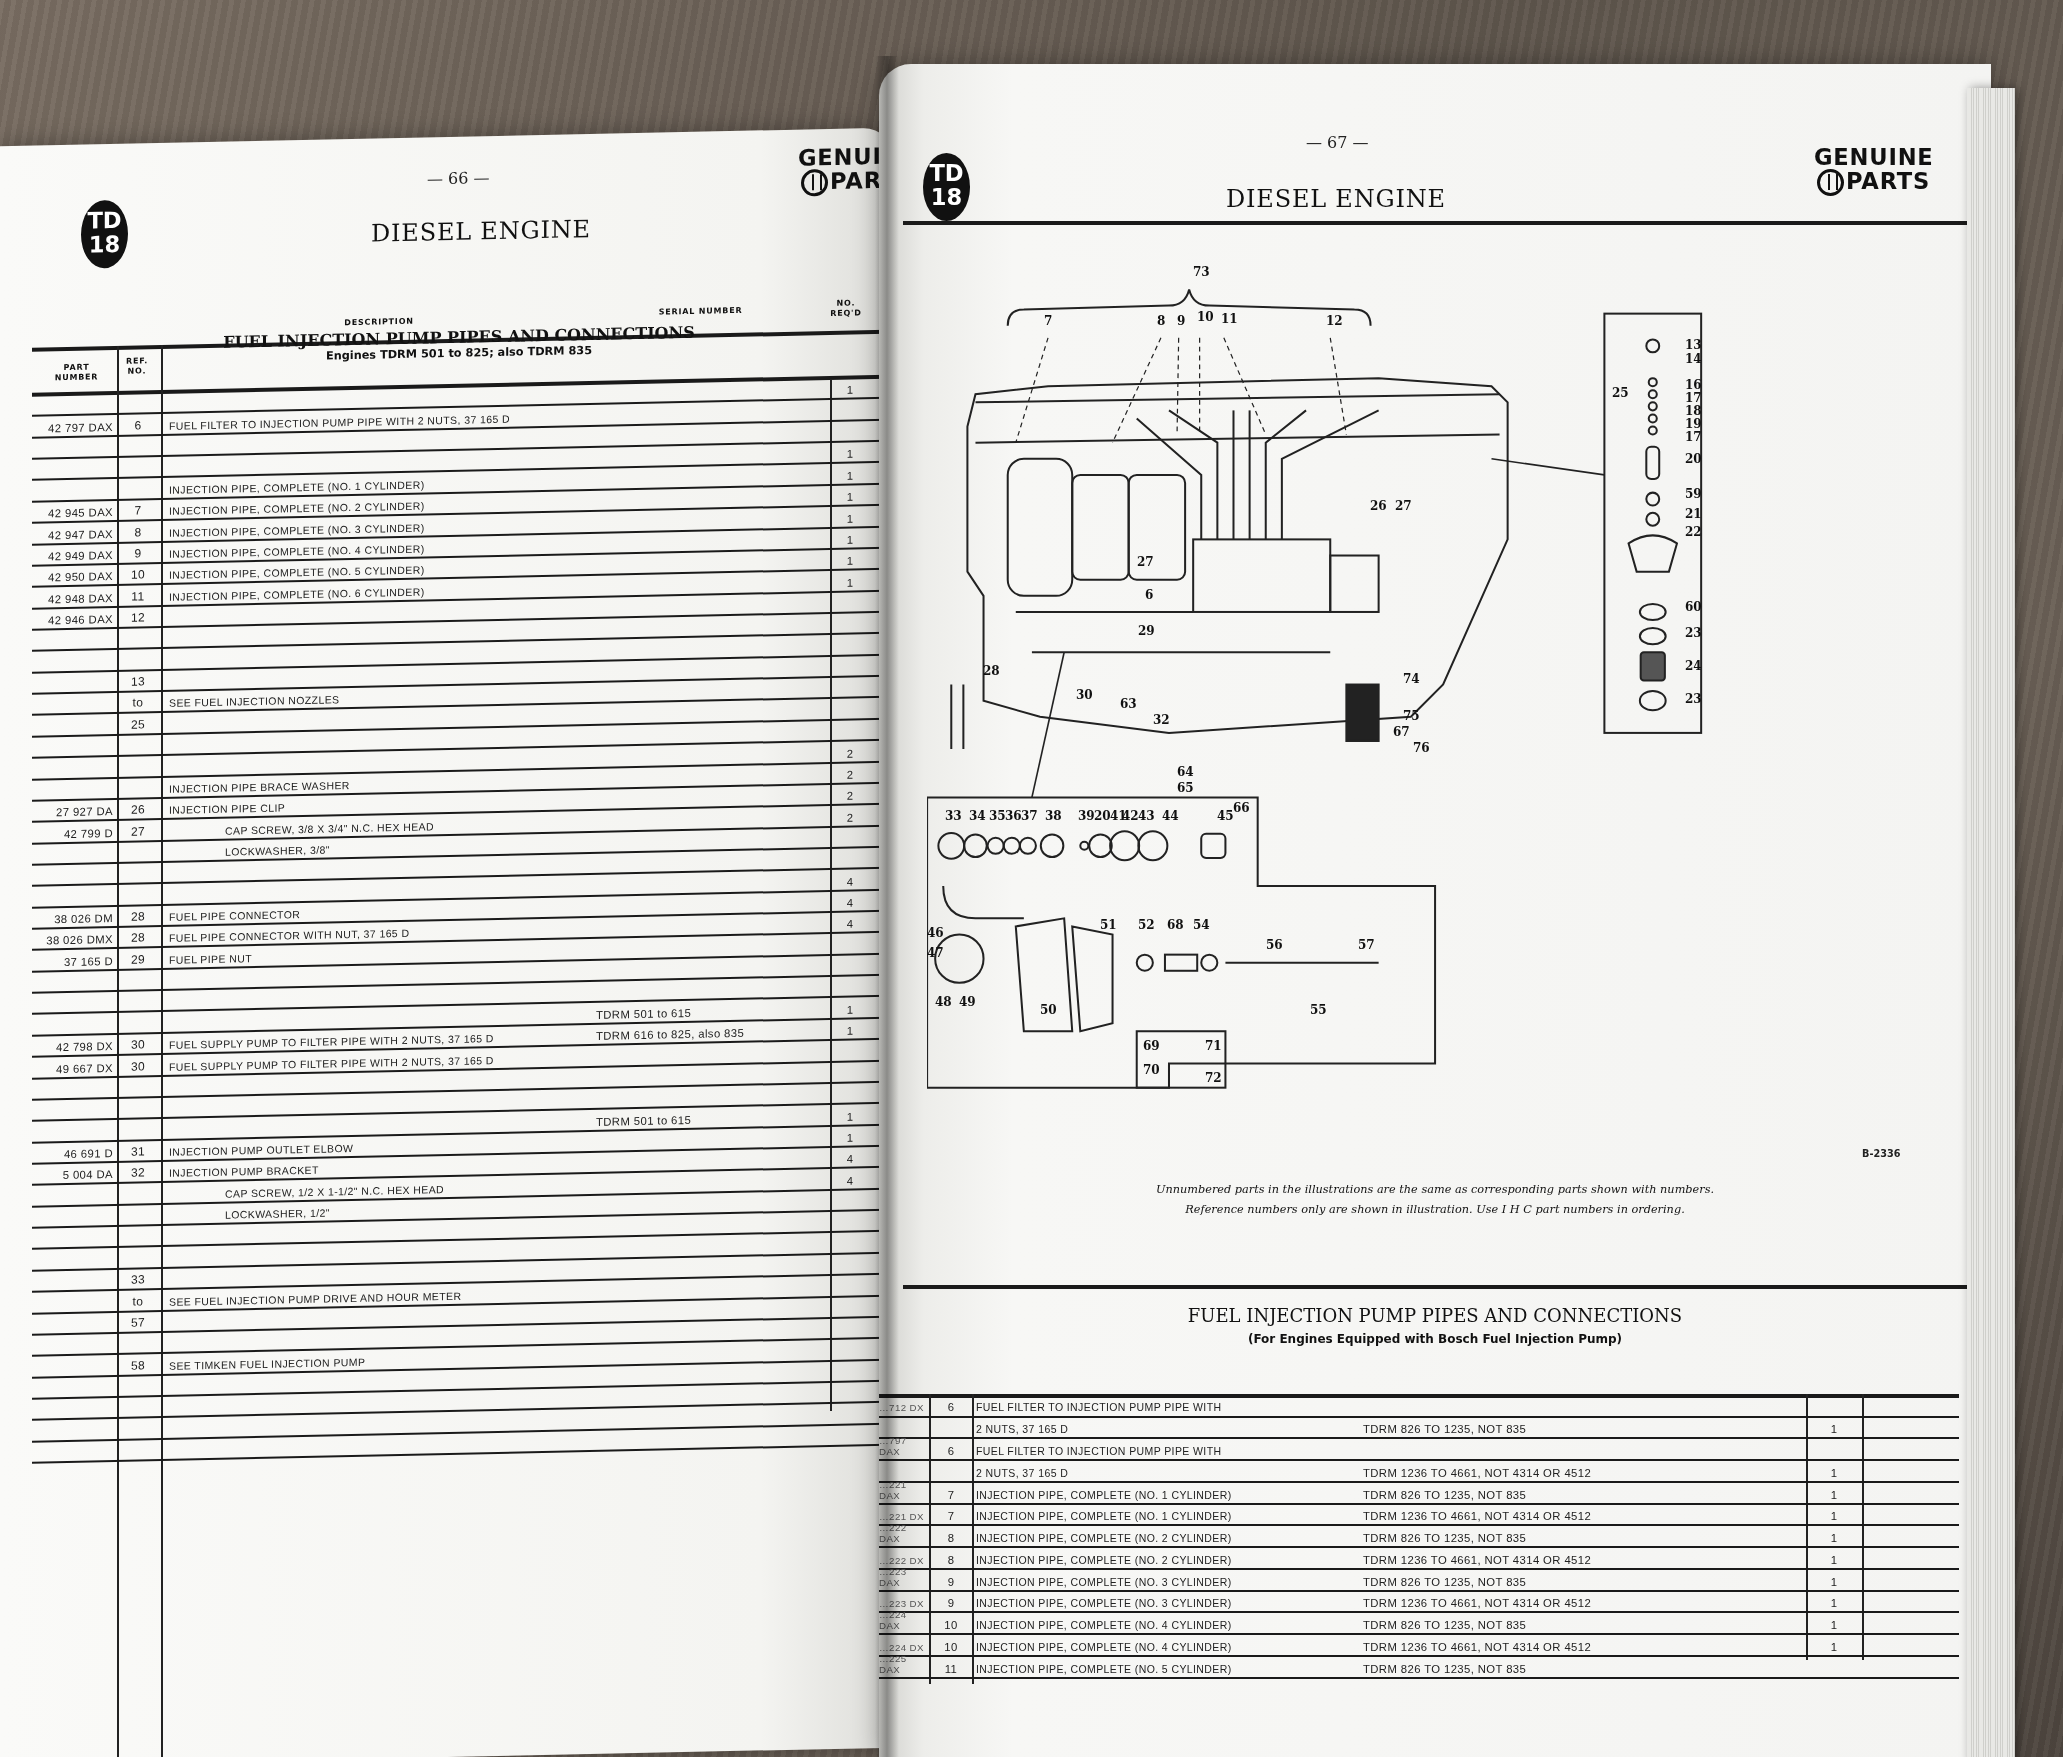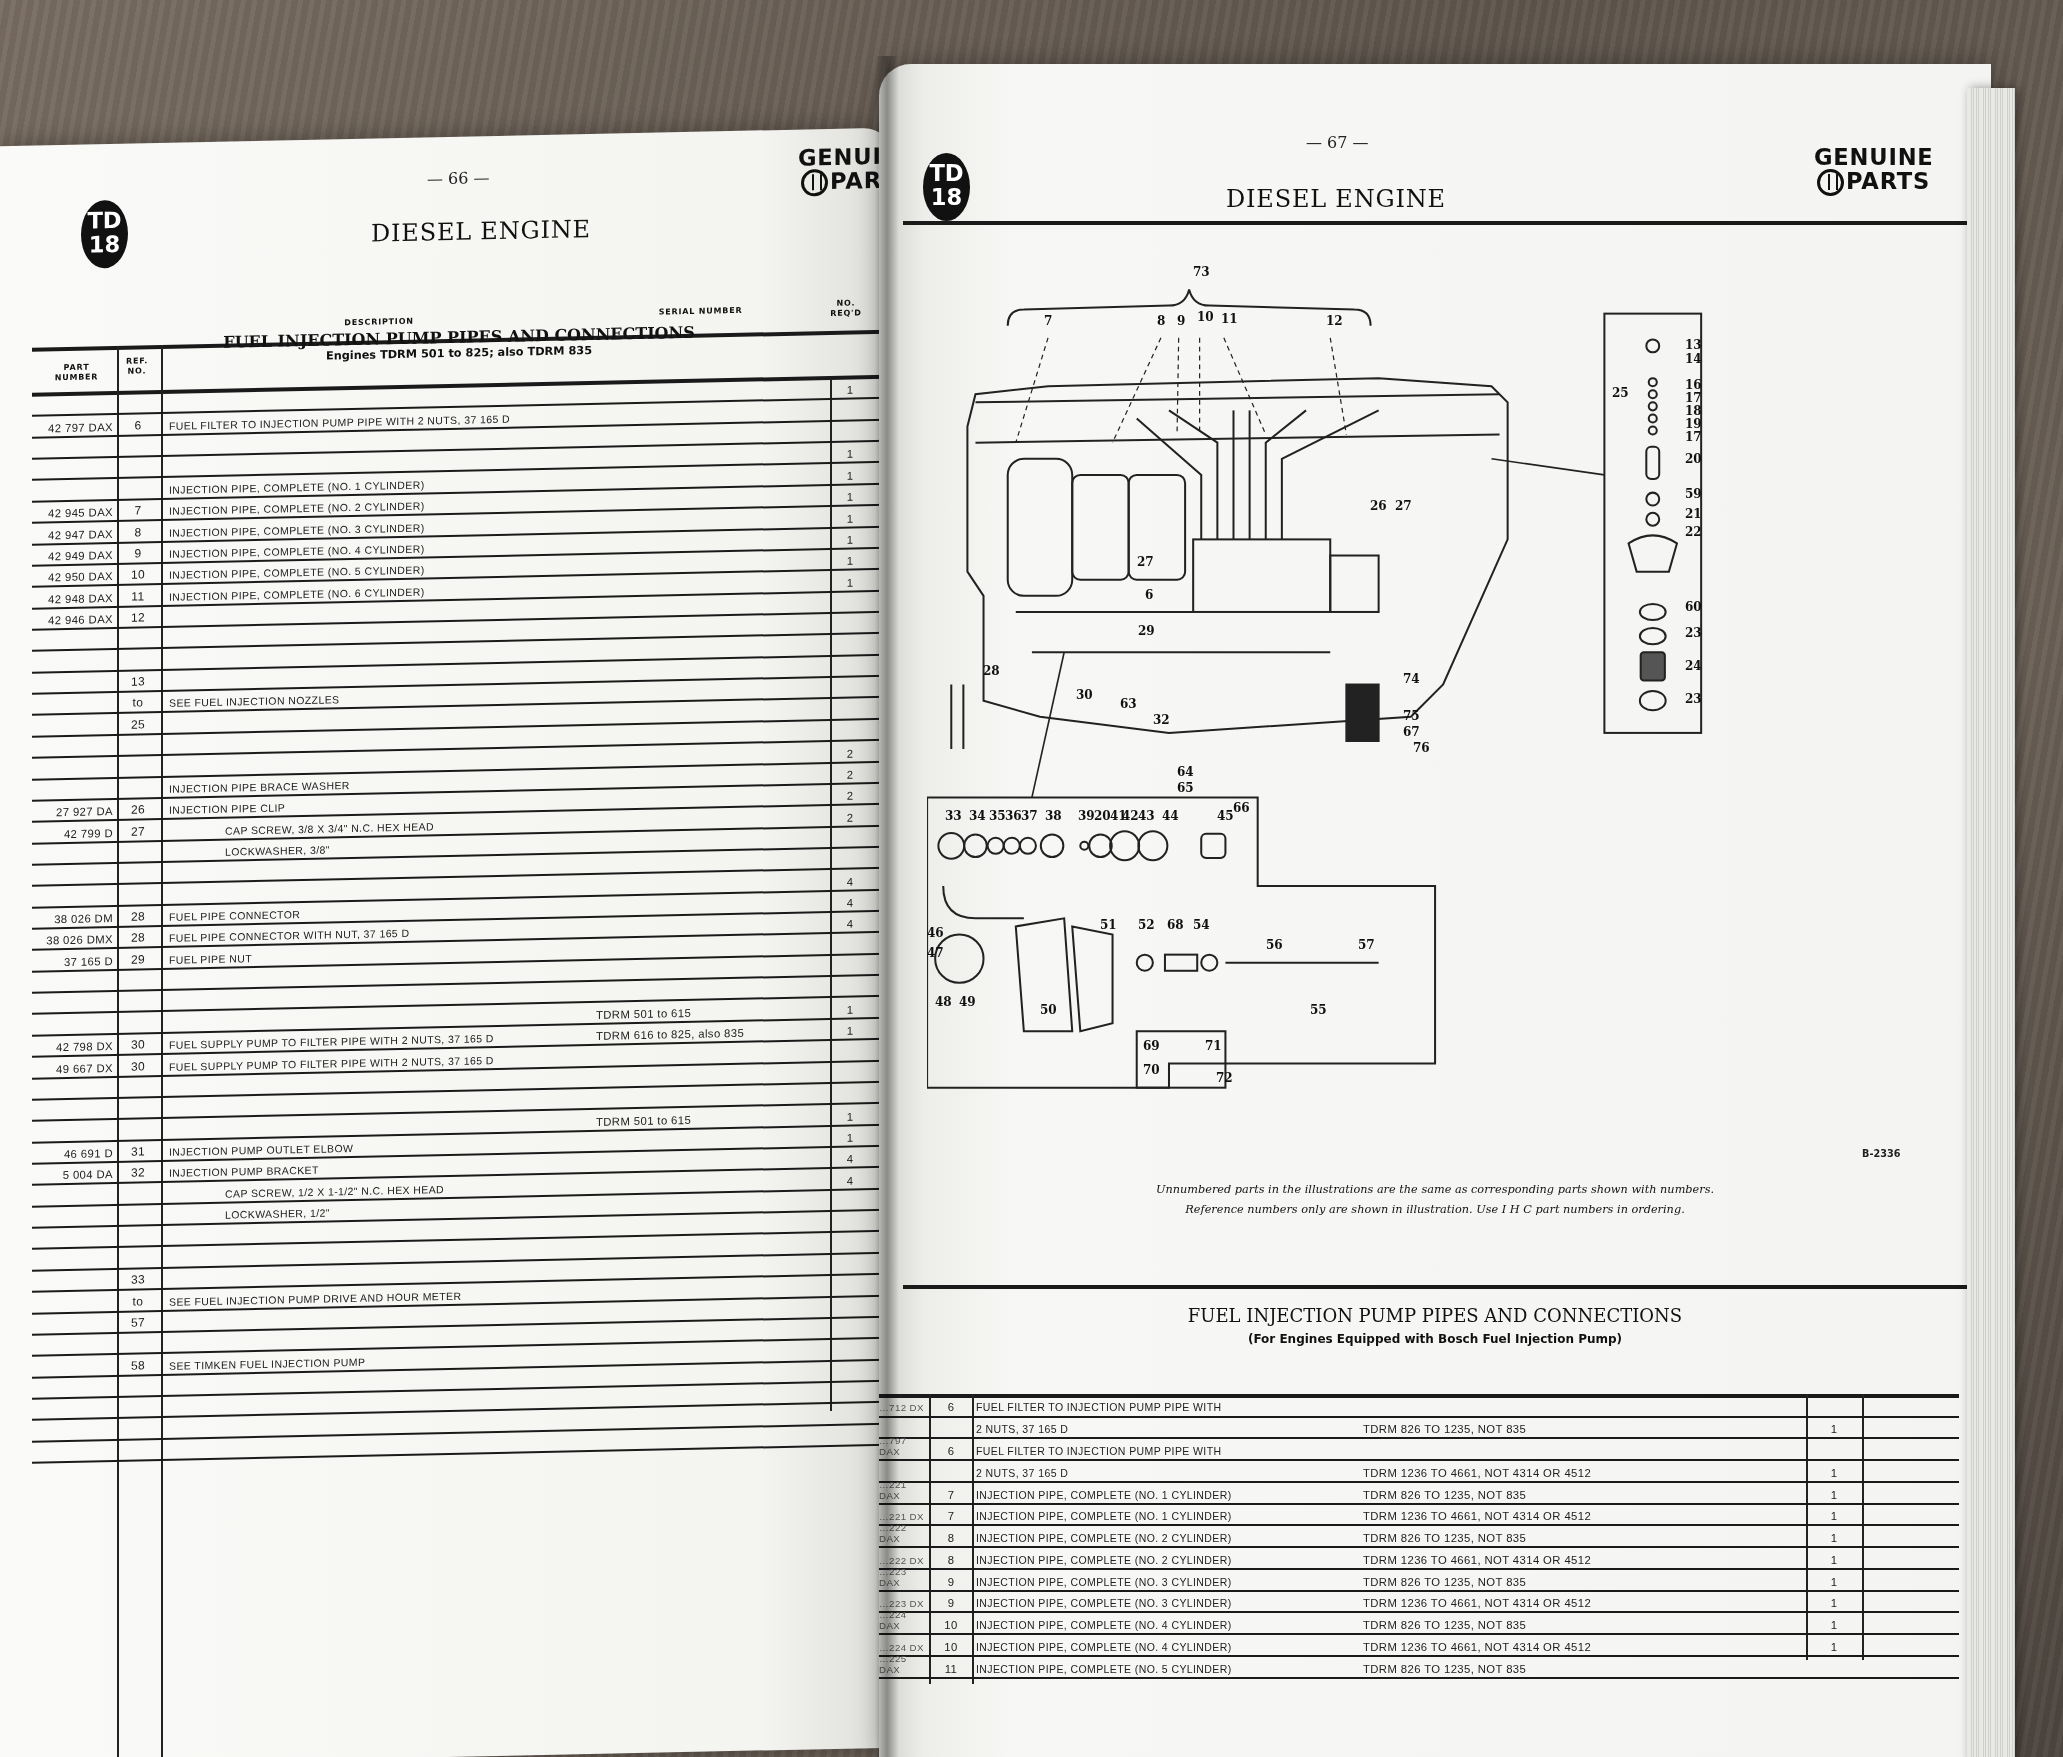--- a/index.html
+++ b/index.html
@@ -619,21 +619,21 @@
       <div class="callout" style="left:211px; top:391px;">29</div>
       <div class="callout" style="left:56px; top:431px;">28</div>
       <div class="callout" style="left:149px; top:455px;">30</div>
       <div class="callout" style="left:193px; top:464px;">63</div>
       <div class="callout" style="left:226px; top:480px;">32</div>
       <div class="callout" style="left:250px; top:532px;">64</div>
       <div class="callout" style="left:250px; top:548px;">65</div>
       <div class="callout" style="left:306px; top:568px;">66</div>
       <div class="callout" style="left:476px; top:439px;">74</div>
       <div class="callout" style="left:476px; top:476px;">75</div>
-      <div class="callout" style="left:476px; top:492px;">67</div>
+      <div class="callout" style="left:466px; top:492px;">67</div>
       <div class="callout" style="left:458px; top:508px;margin-left:28px;">76</div>
       <div class="callout" style="left:758px; top:105px;">13</div>
       <div class="callout" style="left:758px; top:119px;">14</div>
       <div class="callout" style="left:685px; top:153px;">25</div>
       <div class="callout" style="left:758px; top:145px;">16</div>
       <div class="callout" style="left:758px; top:158px;">17</div>
       <div class="callout" style="left:758px; top:171px;">18</div>
       <div class="callout" style="left:758px; top:184px;">19</div>
       <div class="callout" style="left:758px; top:197px;">17</div>
       <div class="callout" style="left:758px; top:219px;">20</div>
@@ -667,21 +667,21 @@
       <div class="callout" style="left:173px; top:685px;">51</div>
       <div class="callout" style="left:211px; top:685px;">52</div>
       <div class="callout" style="left:240px; top:685px;">68</div>
       <div class="callout" style="left:266px; top:685px;">54</div>
       <div class="callout" style="left:339px; top:705px;">56</div>
       <div class="callout" style="left:431px; top:705px;">57</div>
       <div class="callout" style="left:383px; top:770px;">55</div>
       <div class="callout" style="left:216px; top:806px;">69</div>
       <div class="callout" style="left:216px; top:830px;">70</div>
       <div class="callout" style="left:278px; top:806px;">71</div>
-      <div class="callout" style="left:278px; top:838px;margin-left:11px;">72</div>
+      <div class="callout" style="left:278px; top:838px;">72</div>
     </div>
     <div class="fig-id" style="left:983px; top:1084px;">B-2336</div>
 
     <div class="caption" style="top:1108px;">
       <div class="cap-note" style="margin-top:11.3px;">Unnumbered parts in the illustrations are the same as corresponding parts shown with numbers.</div>
       <div class="cap-note" style="margin-top:6.4px;">Reference numbers only are shown in illustration.   Use I H C part numbers in ordering.</div>
     </div>
     <div class="rule-thick" style="left:24px; top:1221px; width:1080px;"></div>
 
     <div class="caption" style="top:1241px;">

